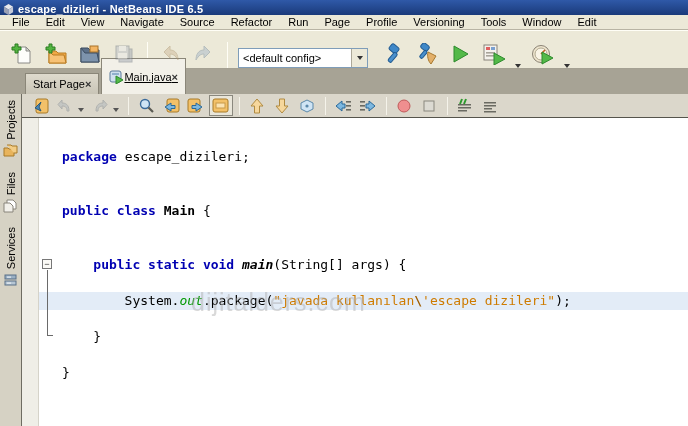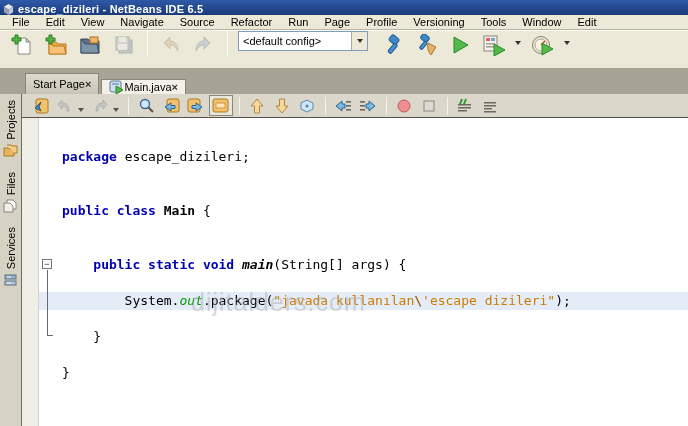--- a/index.html
+++ b/index.html
@@ -13,40 +13,40 @@
   .titlebar .title-text { color:#fff; font-size:11px; font-weight:bold; letter-spacing:.2px; white-space:nowrap; }
   .nb-cube { width:11px; height:11px; display:inline-block; }
 
   
   .menubar { height:15px; background:#ece9d8; border-bottom:1px solid #b8b4a4;
              display:flex; align-items:center; padding-left:4px; flex:0 0 auto; }
   .menu-item { font-size:11px; color:#000; padding:2px 8px; cursor:default; white-space:nowrap; }
 
   
   .toolbar { height:39px; background:#ece9d8; border-top:1px solid #fffef6; border-bottom:1px solid #a5a193;
-             display:flex; align-items:flex-start; padding-left:8px; flex:0 0 auto; }
+             display:flex; align-items:flex-end; padding-left:8px; flex:0 0 auto; }
   .tb-btn { width:28px; height:28px; border:none; background:transparent; display:flex;
             align-items:center; justify-content:center; margin-right:6px; padding:0; }
   .tb-btn svg { display:block; }
   .tb-sep { width:1px; height:26px; background:#a9a597; border-right:1px solid #fffef6; margin:0 8px 0 3px; }
   .disabled { opacity:.45; }
   .combo { width:130px; height:20px; background:#fff; border:1px solid #7f9db9;
            display:flex; align-items:center; margin:0 10px 0 2px; }
   .combo-text { flex:1; font-size:11px; padding-left:4px; white-space:nowrap; overflow:hidden; }
   .combo-btn { width:16px; height:18px; background:#ece9d8; border-left:1px solid #aca899;
                display:flex; align-items:center; justify-content:center; }
   .caret-down { width:0; height:0; border-left:3px solid transparent; border-right:3px solid transparent;
                 border-top:4px solid #333; display:inline-block; }
   .dd-caret { margin:10px 8px 0 1px; }
 
   
   .tabrow { height:25px; background:#a7a395; display:flex; align-items:flex-end; padding-left:25px; flex:0 0 auto; }
   .tab { height:21px; background:linear-gradient(#dedacd,#c9c5b7); border:1px solid #8a8678; border-bottom:none;
          display:flex; align-items:center; padding:0 7px; margin-right:2px; font-size:11px; }
-  .tab.active { background:#f2f0e8; height:15px; }
+  .tab.active { background:#f2f0e8; height:36px;text-decoration:underline; }
   .tab-close { font-size:11px; font-weight:bold; color:#333; line-height:10px; }
 
   
   .main { flex:1; display:flex; min-height:0; }
   .sidebar { width:22px; background:#d6d2c4; border-right:1px solid #6e6c62; display:flex;
              flex-direction:column; align-items:center; padding-top:4px; gap:10px; flex:0 0 auto; }
   .side-tab { display:flex; flex-direction:column; align-items:center; gap:4px; padding:2px 0; }
   .vlabel { writing-mode:vertical-rl; transform:rotate(180deg); font-size:11px; color:#000; }
 
   .editor-col { flex:1; display:flex; flex-direction:column; min-width:0; }

